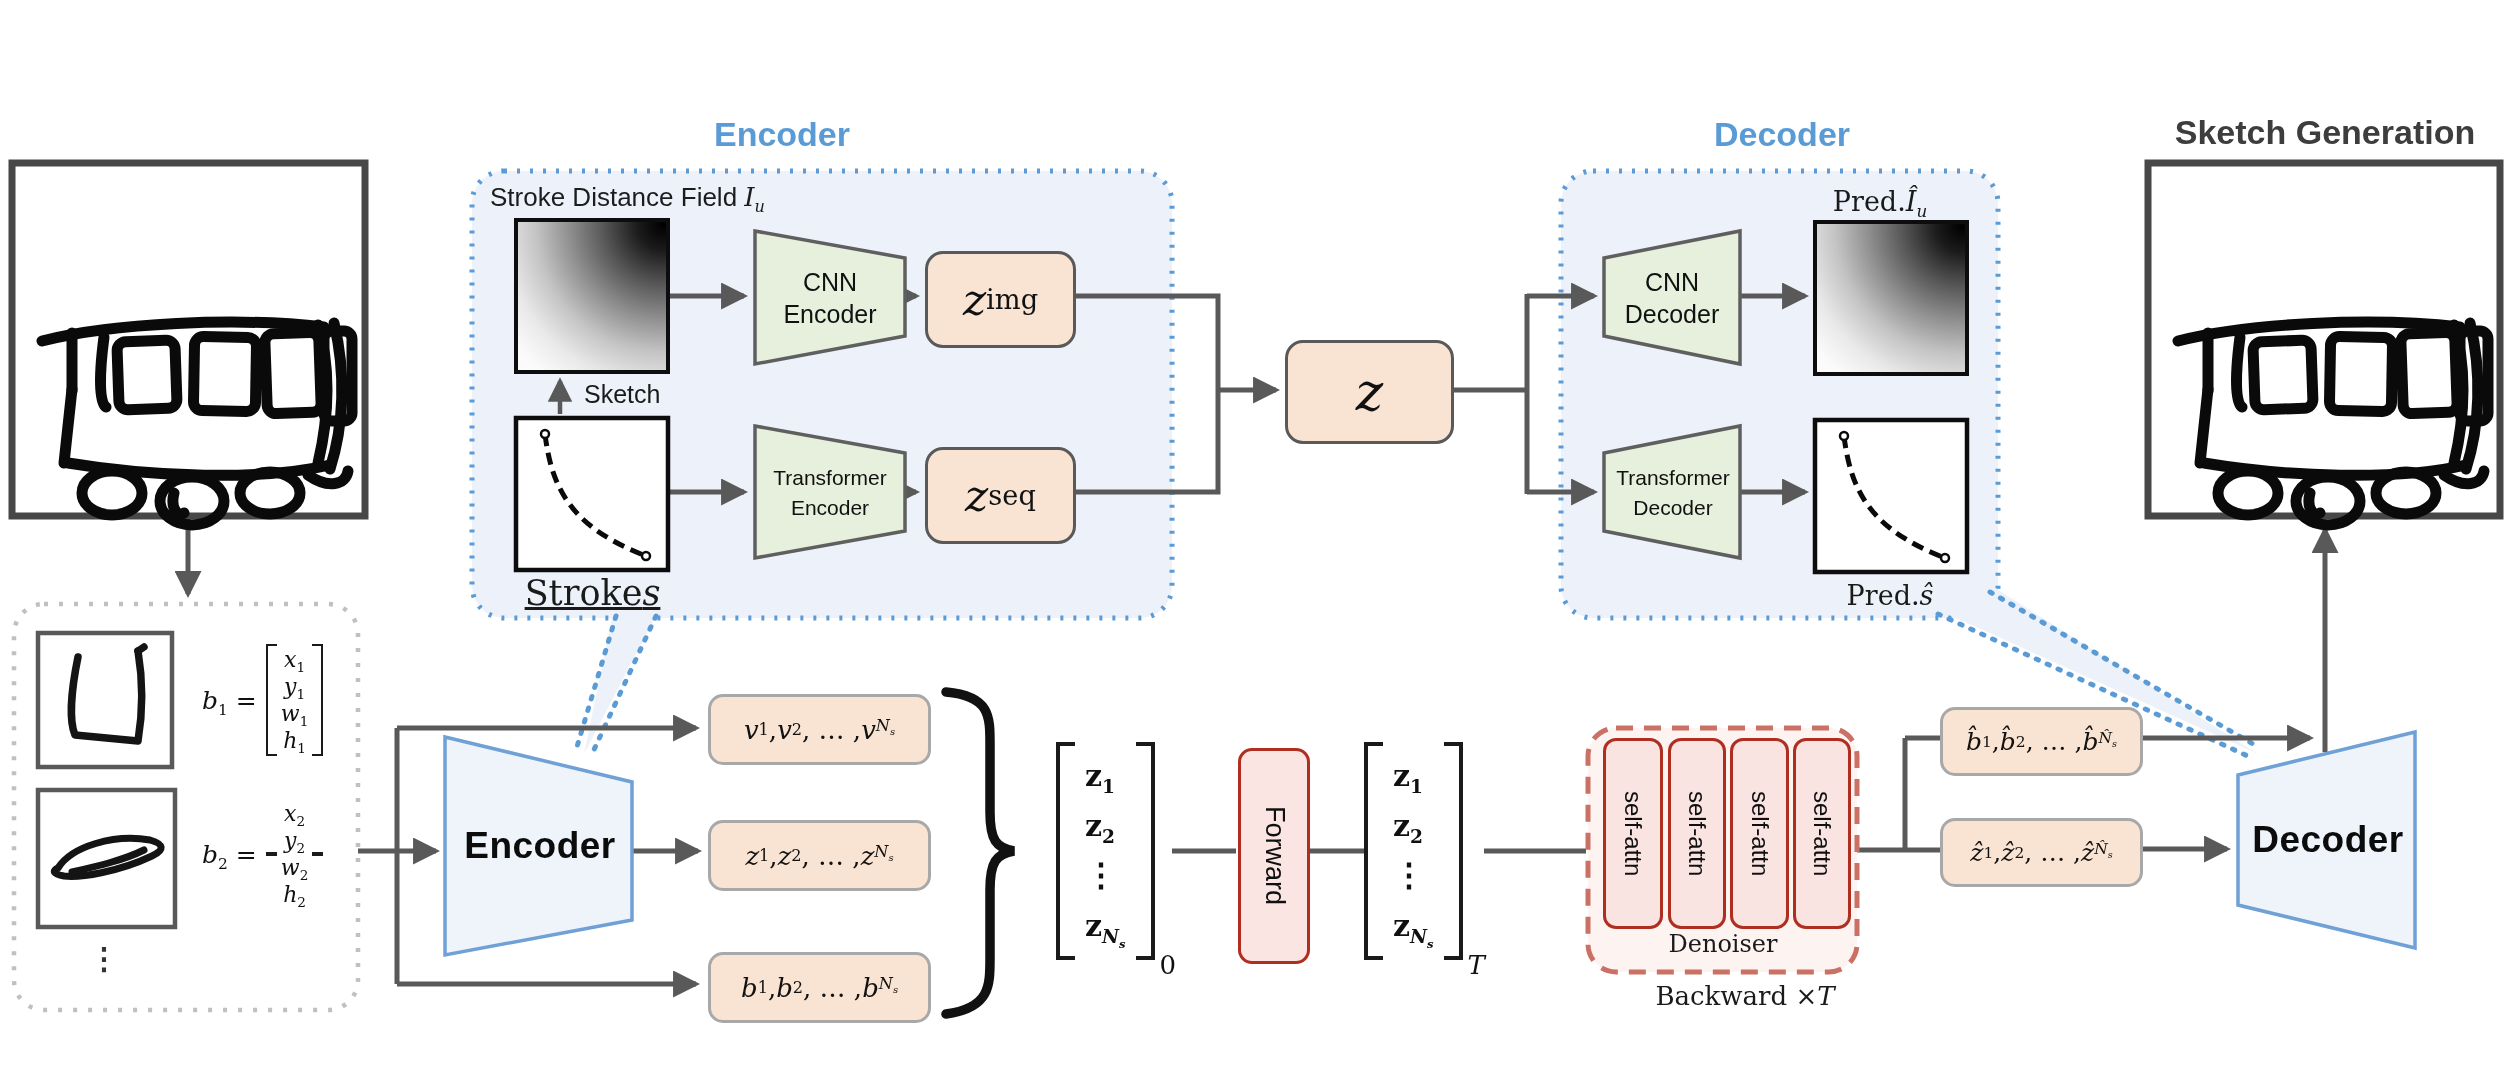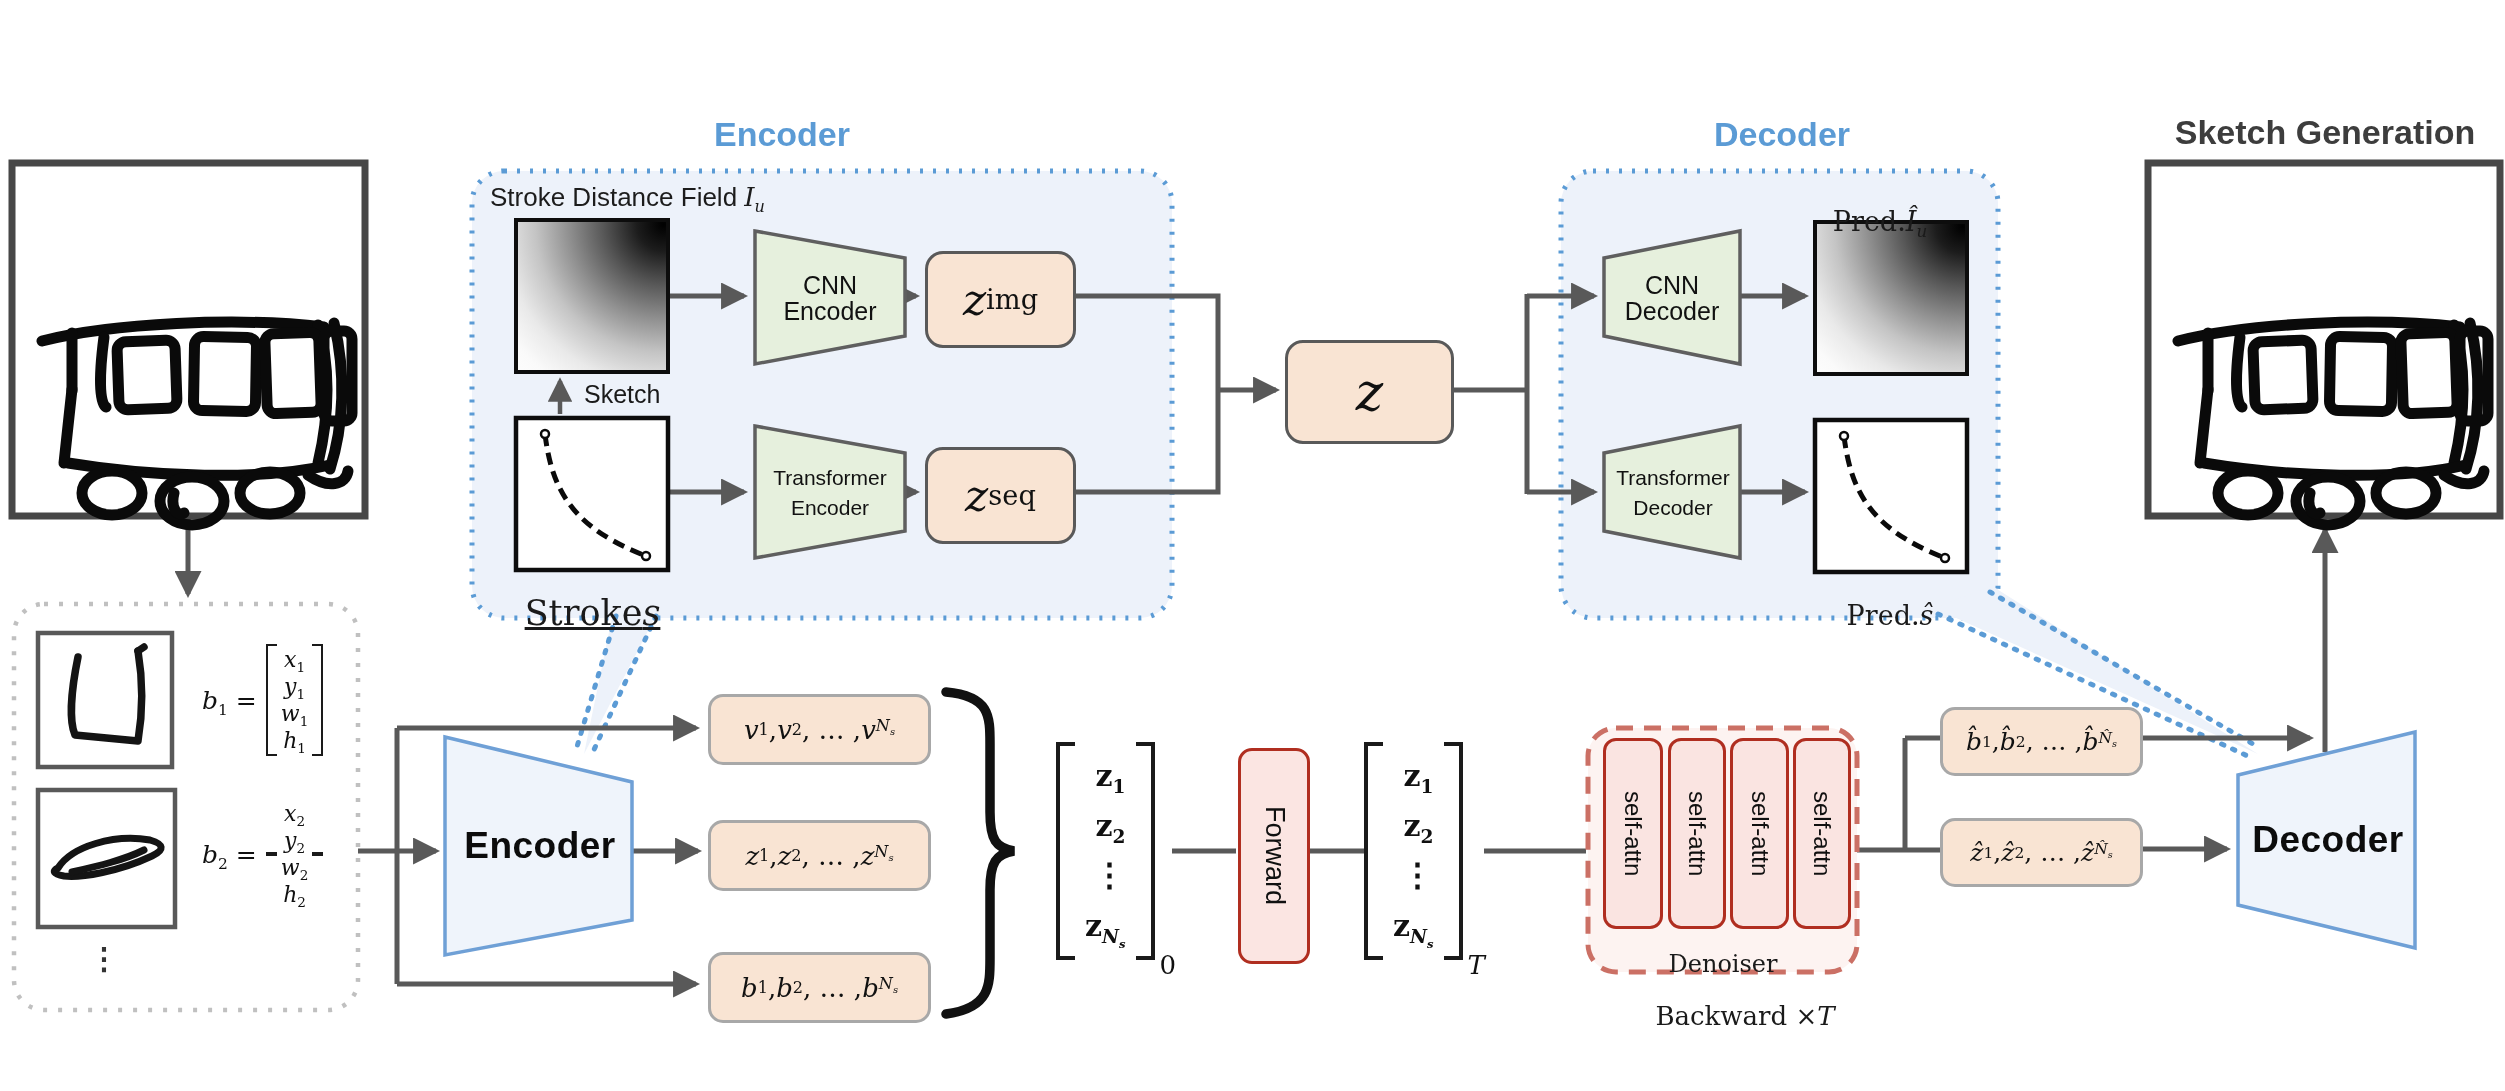--- a/index.html
+++ b/index.html
@@ -3,40 +3,40 @@
 <meta charset="utf-8">
 <style>
   html,body{margin:0;padding:0;background:#fff;}
   #canvas{position:relative;width:2505px;height:1091px;background:#fff;overflow:hidden;
           font-family:"Liberation Sans",sans-serif;color:#1a1a1a;}
   .abs{position:absolute;}
   svg{position:absolute;left:0;top:0;}
   .title{font-weight:bold;font-size:34px;color:#3d3d3d;text-align:center;line-height:44px;}
   .blue{color:#5B9BD5;}
   .cap{font-size:26px;color:#1c1c1c;}
-  .serif{font-family:"DejaVu Serif","Liberation Serif",serif;margin-top:20px;}
+  .serif{font-family:"DejaVu Serif","Liberation Serif",serif;}
   .center{display:flex;align-items:center;justify-content:center;text-align:center;}
-  .trap-label{font-size:25px;line-height:26px;text-align:center;color:#111;}
+  .trap-label{font-size:25px;line-height:32px;text-align:center;color:#111;}
   .trap-label-sm{font-size:21px;line-height:30px;text-align:center;color:#111;}
   .big-label{font-weight:bold;font-size:37px;color:#0c0c0c;letter-spacing:.5px;}
   .peach{background:#F9E4D3;border:3px solid #A8A8A8;border-radius:15px;
          font-family:"DejaVu Serif","Liberation Serif",serif;color:#111;}
   .latent{border:3px solid #595959;border-radius:18px;}
   .seqfont{font-size:26px;}
   sub{font-size:.62em;line-height:0;}
   i{font-family:"DejaVu Serif","Liberation Serif",serif;font-style:italic;}
   .redbox{background:#FBE5E2;border:3px solid #B02E20;border-radius:14px;}
   .attn{background:#FAE4E1;border:3px solid #B02E20;border-radius:13px;}
   .vtext{writing-mode:vertical-rl;text-orientation:mixed;white-space:nowrap;color:#101010;}
   .matrix{display:flex;align-items:stretch;font-family:"DejaVu Serif","Liberation Serif",serif;
           font-size:30px;font-weight:bold;color:#101010;}
   .brk{width:15px;border:4px solid #1a1a1a;}
   .brk.l{border-right:0;}
   .brk.r{border-left:0;}
-  .ment{text-align:right;line-height:50px;padding:4px 10px;align-self:center;}
+  .ment{text-align:left;line-height:50px;padding:4px 10px;align-self:center;}
   .vd{display:inline-block;line-height:26px;font-size:32px;}
   .msub{align-self:flex-end;font-size:26px;font-weight:normal;margin:0 0 -20px 5px;}
   .brow{display:flex;align-items:stretch;gap:9px;font-size:25px;color:#101010;
         font-family:"DejaVu Serif","Liberation Serif",serif;}
   .blhs{align-self:center;text-align:right;}
   .sbrk{width:9px;border:2.5px solid #1a1a1a;}
   .sbrk.l{border-right:0;}
   .sbrk.r{border-left:0;}
   .vec{font-size:22px;line-height:27px;text-align:center;padding:3px 4px;align-self:center;}
   .dots{font-weight:bold;font-size:30px;color:#333;}

